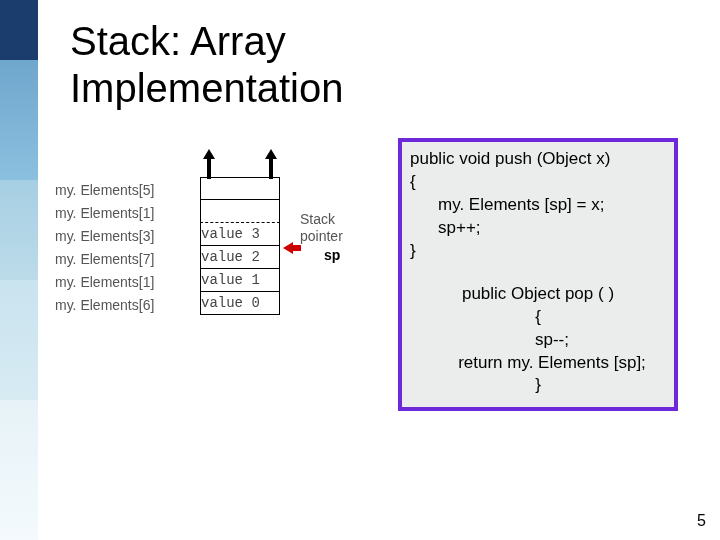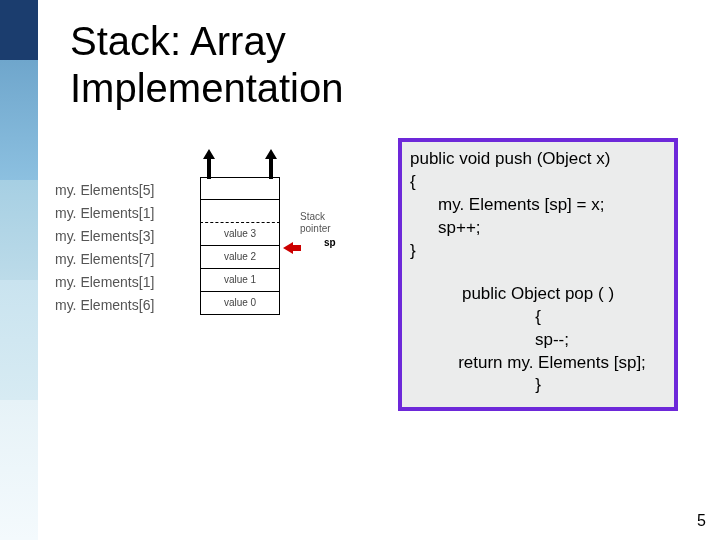--- a/index.html
+++ b/index.html
@@ -48,38 +48,37 @@
   .stack-col {
     position: absolute;
     left: 145px; top: 32px;
     width: 80px;
   }
   .cell {
     width: 80px; height: 23px;
     border-left: 1.5px solid #000;
     border-right: 1.5px solid #000;
     border-bottom: 1.5px solid #000;
-    text-align: center;
-    font-family: Liberation Sans, sans-serif;
-    font-size: 10px;
+    font-family: Liberation Mono, monospace;
+    font-size: 14px;
     color: #444;
     line-height: 22px;
   }
   .cell.top { border-top: 1.5px solid #000; }
   .cell.dash { border-bottom: 1.5px dashed #000; }
   .arrow-up {
     position: absolute;
     top: 4px;
     width: 12px; height: 30px;
   }
   .arrow-up svg { display:block; }
   .sp-block {
     position: absolute;
     left: 245px; top: 66px;
-    font-size: 10px;
+    font-size: 14px;
     line-height: 1.2;
   }
   .sp-block .sp1 { color:#555; font-family: Arial, sans-serif; }
   .sp-block .sp2 { color:#555; font-family: Arial, sans-serif; }
   .sp-block .sp3 { color:#000; font-weight: bold; font-family: Arial, sans-serif; margin-top:2px;margin-left:24px;}
   .sp-arrow {
     position: absolute;
     left: 228px; top: 95px;
     width: 18px; height: 12px;
   }

